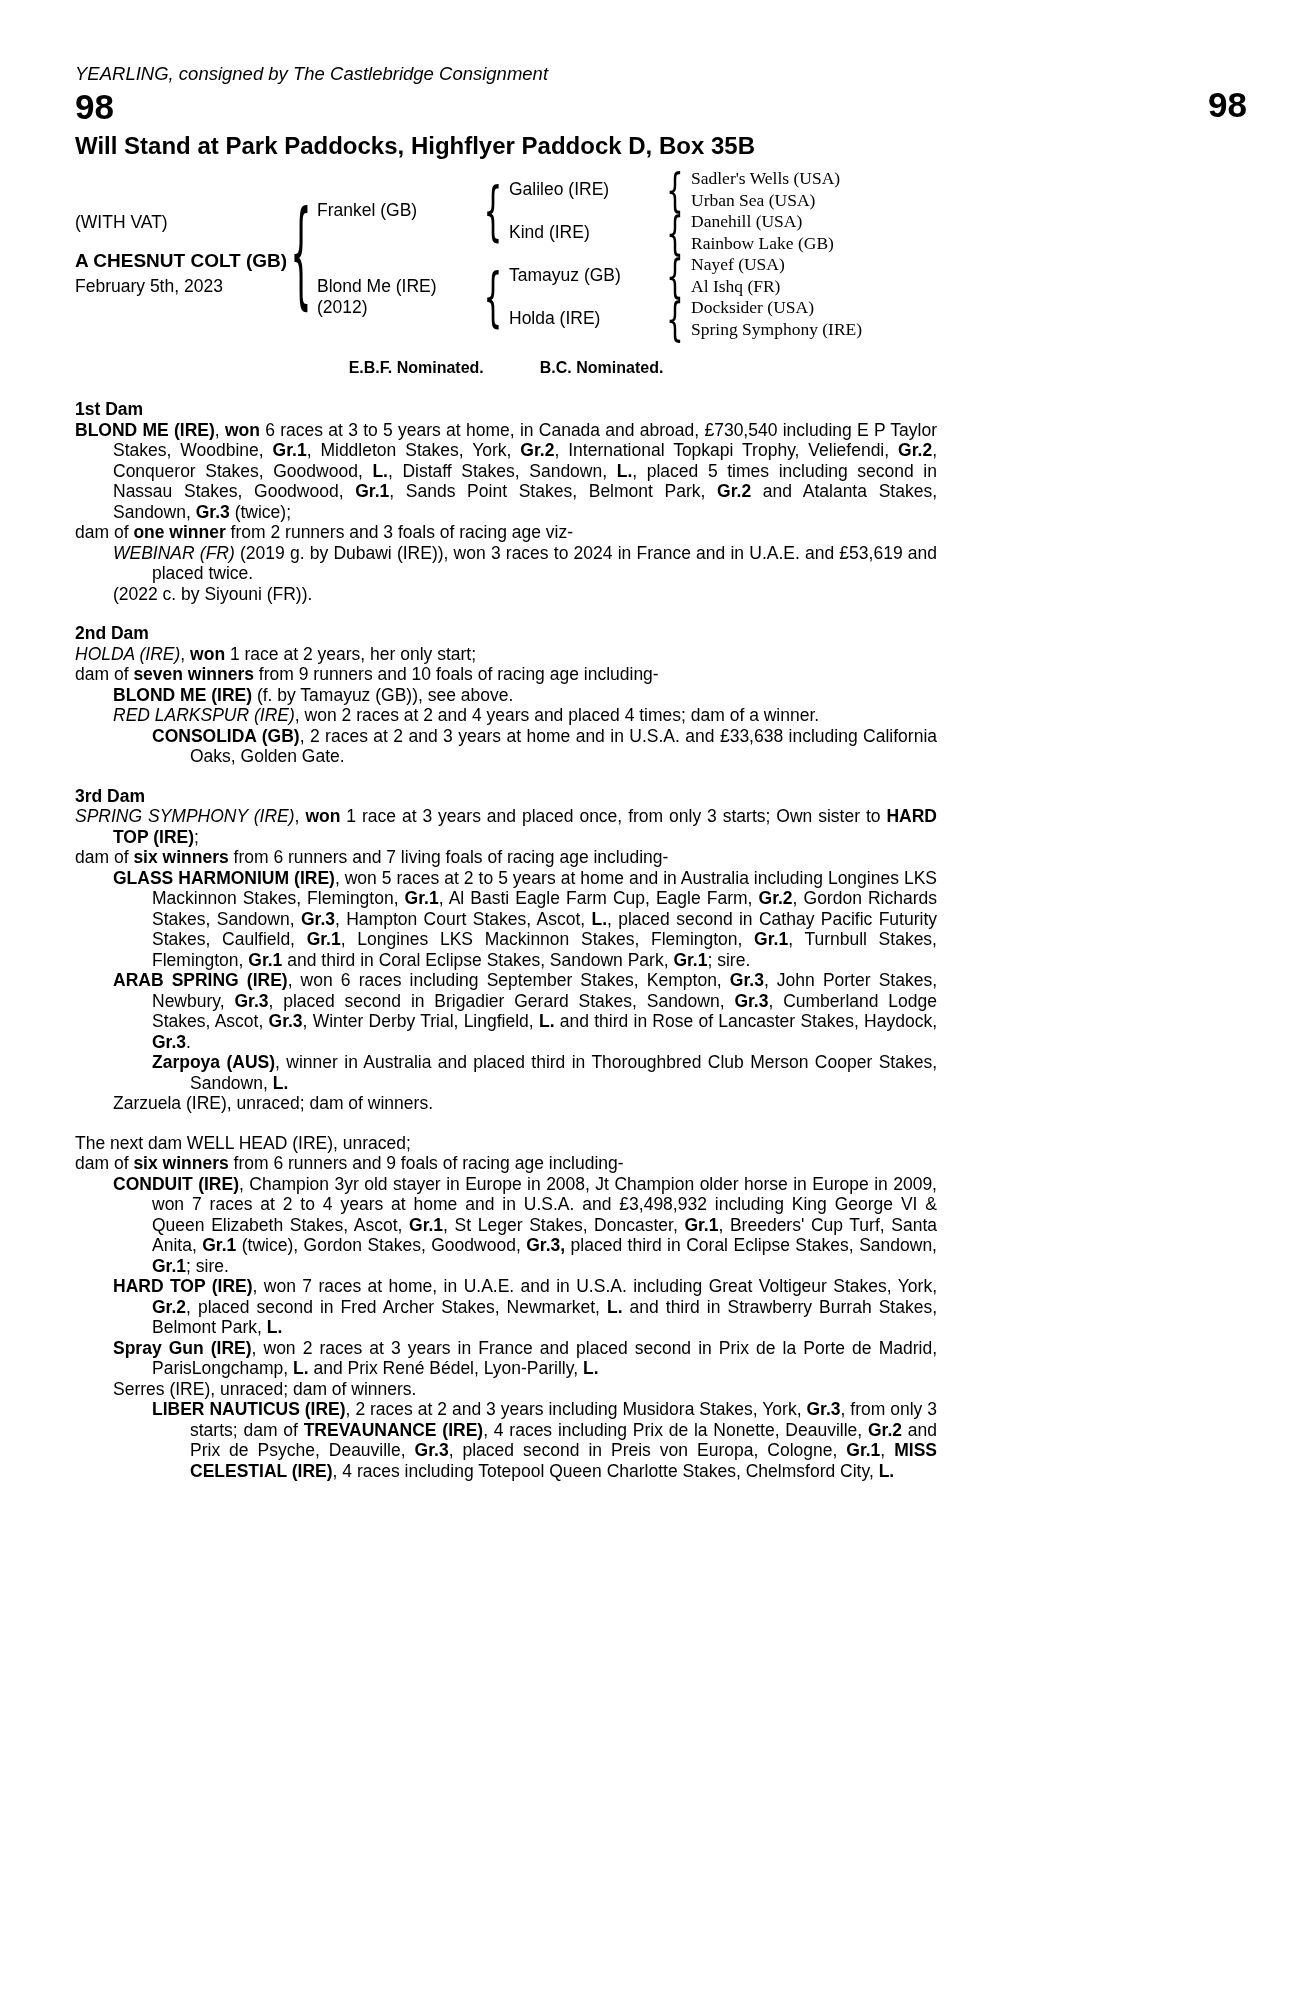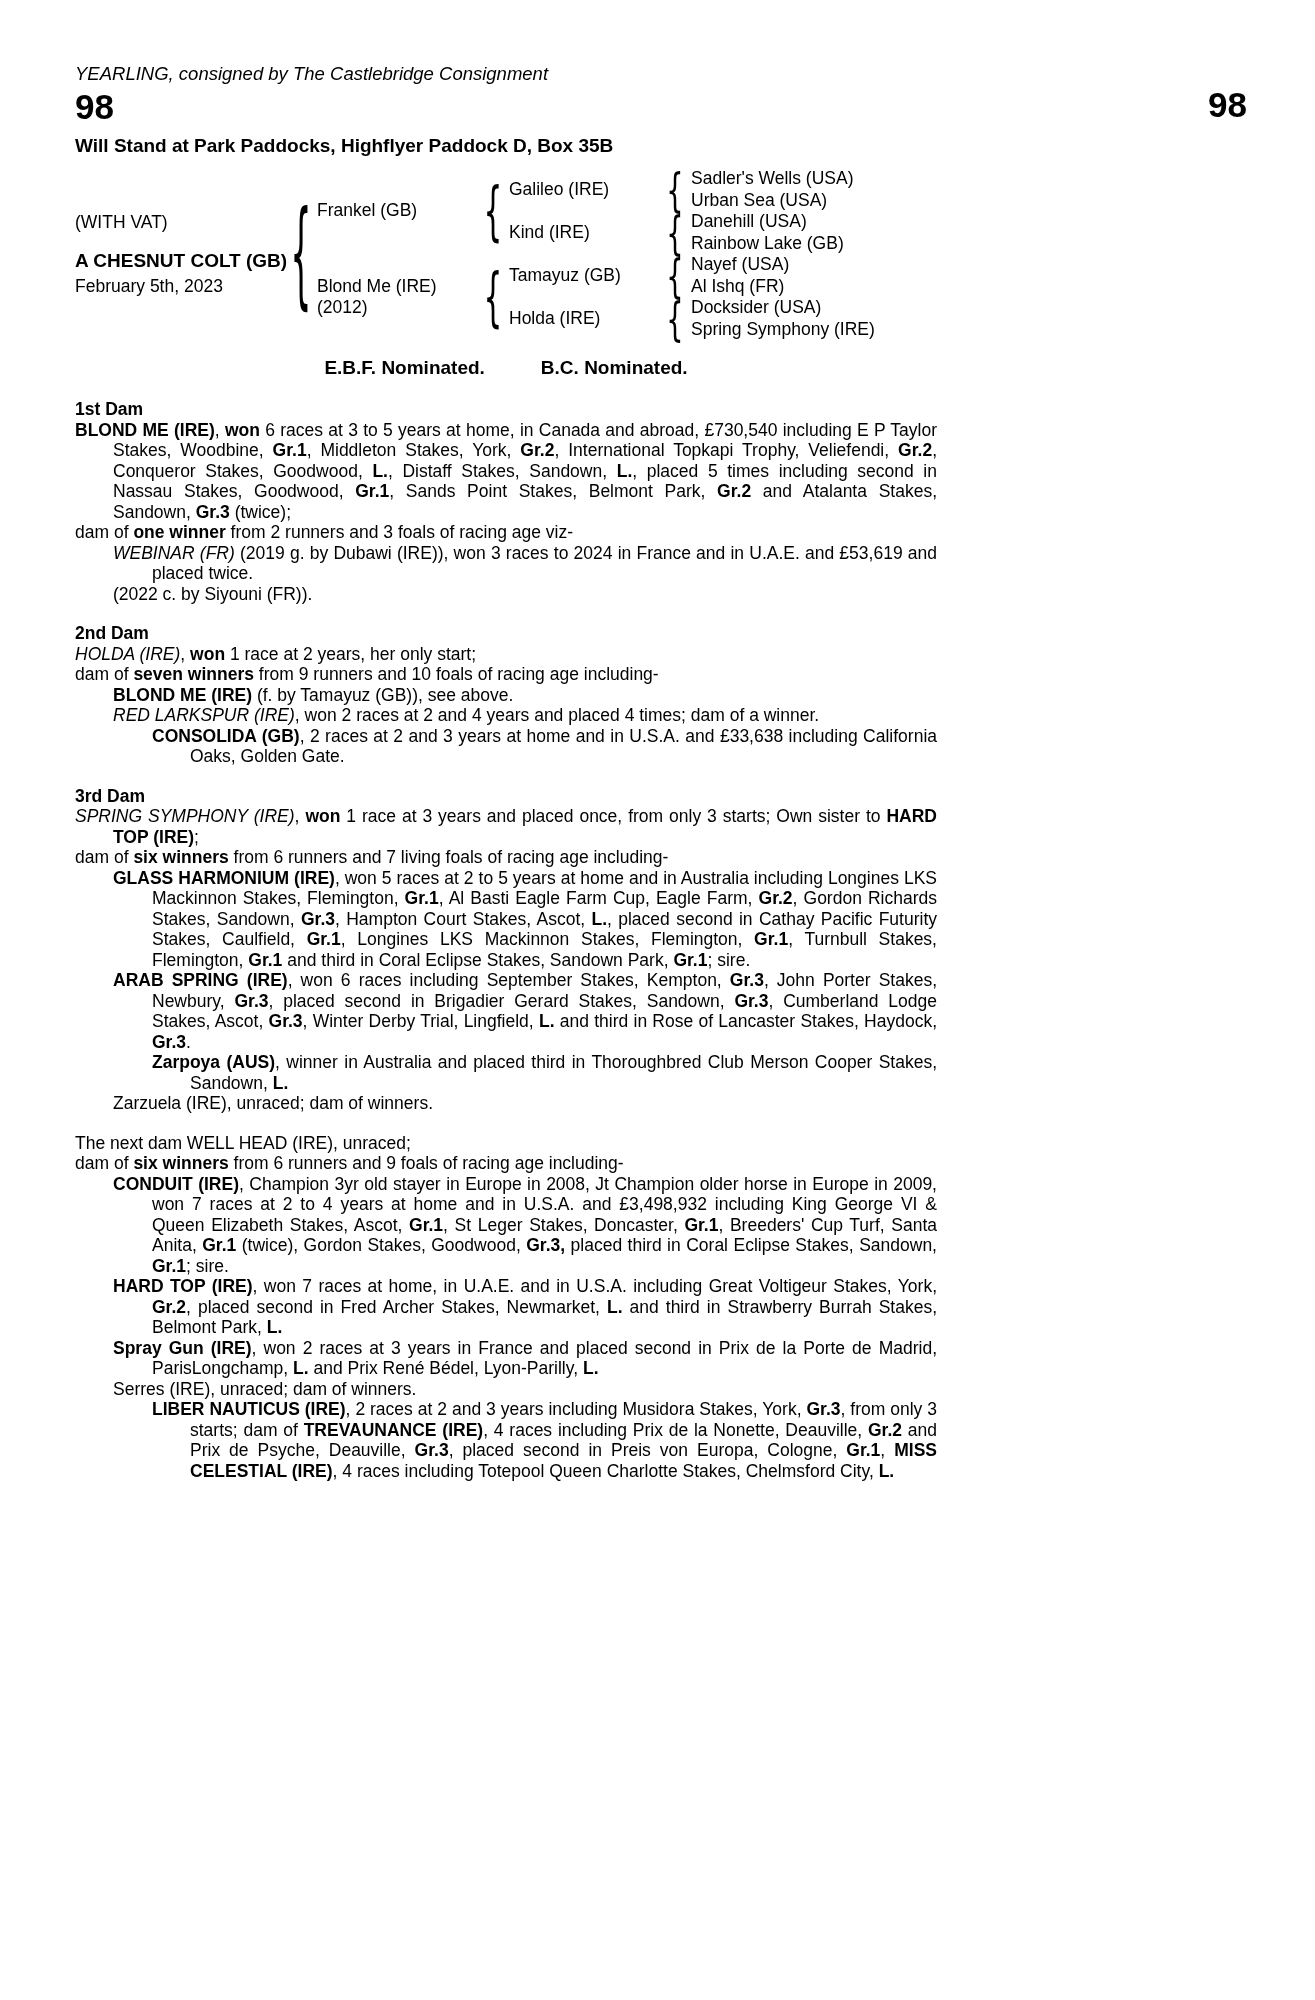--- a/index.html
+++ b/index.html
@@ -9,48 +9,48 @@
     color:#000;
     font-family:"Liberation Sans", "DejaVu Sans", sans-serif;
     font-size:17.5px;
   }
   .page { position:relative; width:1315px; height:2000px; padding:62px 0 0 75px; }
   .content { width:862px; }
 
   .consign { text-align:left; font-style:italic; font-size:18.5px; line-height:24px; }
   .lot-left { font-weight:bold; font-size:35px; line-height:38px; margin-top:2px; }
   .lot-right { position:absolute; top:86px; right:68px; font-weight:bold; font-size:35px; line-height:38px; }
-  .stand { font-weight:bold; font-size:19px; margin-top:8px; line-height:24px; }
+  .stand { font-weight:bold; font-size:24px; margin-top:8px; line-height:24px; }
 
   
   .pedigree { display:flex; align-items:center; margin-top:10px; line-height:21.5px; }
   .ped-info { width:216px; flex:0 0 216px; }
   .vat-note { line-height:22px; }
   .horse-name { font-weight:bold; font-size:19px; line-height:23px; margin-top:16px; }
   .foal-date { margin-top:3px; line-height:22px; }
   .ped-tree { display:flex; flex-direction:column; }
   .ped-half { display:flex; align-items:center; }
   .parent-cell { width:166px; flex:0 0 166px; }
   .gp-col { display:flex; flex-direction:column; }
   .gp-row { display:flex; align-items:center; }
   .gp-name { width:156px; flex:0 0 156px; white-space:nowrap; }
-  .ggp-col { display:flex; flex-direction:column; white-space:nowrap; }
+  .ggp-col { display:flex; flex-direction:column; white-space:nowrap;font-family:Liberation Serif, serif; }
   .ggp-col > div { height:21.5px; line-height:21.5px; }
   .brace {
     flex:0 0 20px; width:20px;
     display:flex; align-items:center; justify-content:center;
     font-family:"DejaVu Sans", sans-serif;
     font-weight:normal; line-height:1;
     margin-right:6px;
   }
   .brace.small { font-size:34px; transform:scaleY(1.35) scaleX(0.8); }
   .brace.mid   { font-size:37px; transform:scaleY(1.75) scaleX(0.8); }
   .brace.big   { font-size:42px; transform:scaleY(2.75) scaleX(0.8); }
 
-  .nominations { display:flex; justify-content:center; gap:56px; font-weight:bold; font-size:19px; margin-top:16px; line-height:24px; }
+  .nominations { display:flex; justify-content:center; gap:56px; font-weight:bold; font-size:16px; margin-top:16px; line-height:24px; }
 
   
   .catalogue { margin-top:6px; }
   .section { margin-top:19px; }
   .dam-heading { font-weight:bold; line-height:20.5px; }
   .para { text-align:justify; line-height:20.5px; }
   .ind0 { padding-left:38px;  text-indent:-38px; }
   .ind1 { padding-left:77px;  text-indent:-39px; }
   .ind2 { padding-left:115px; text-indent:-38px; }
   .b { font-weight:bold; }

